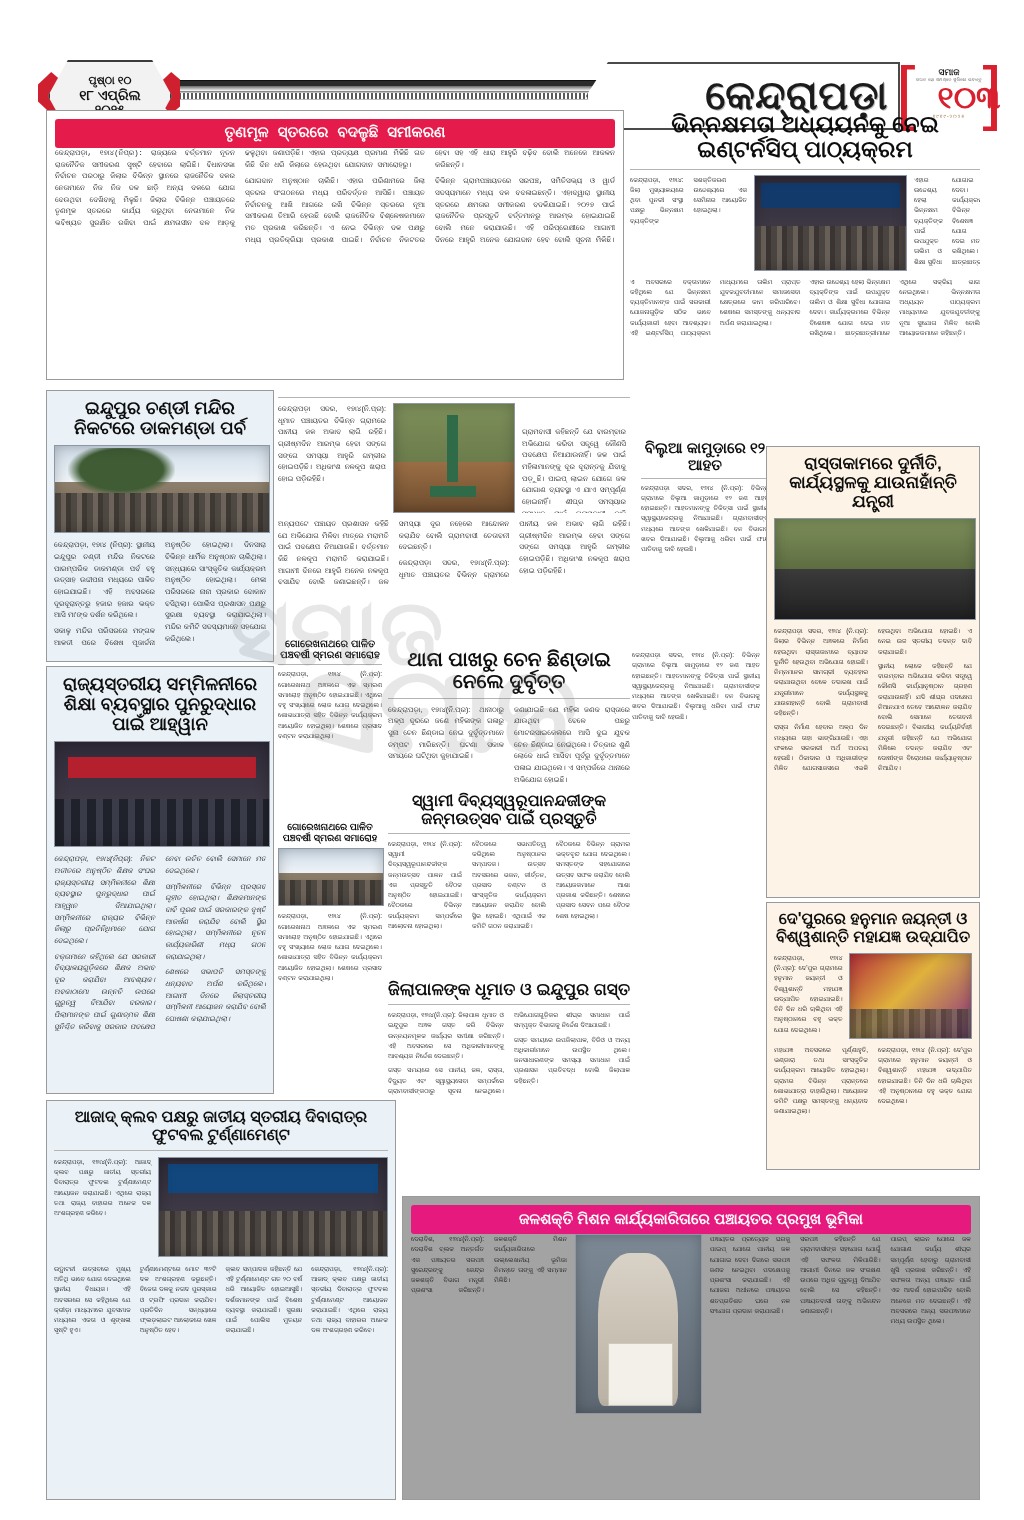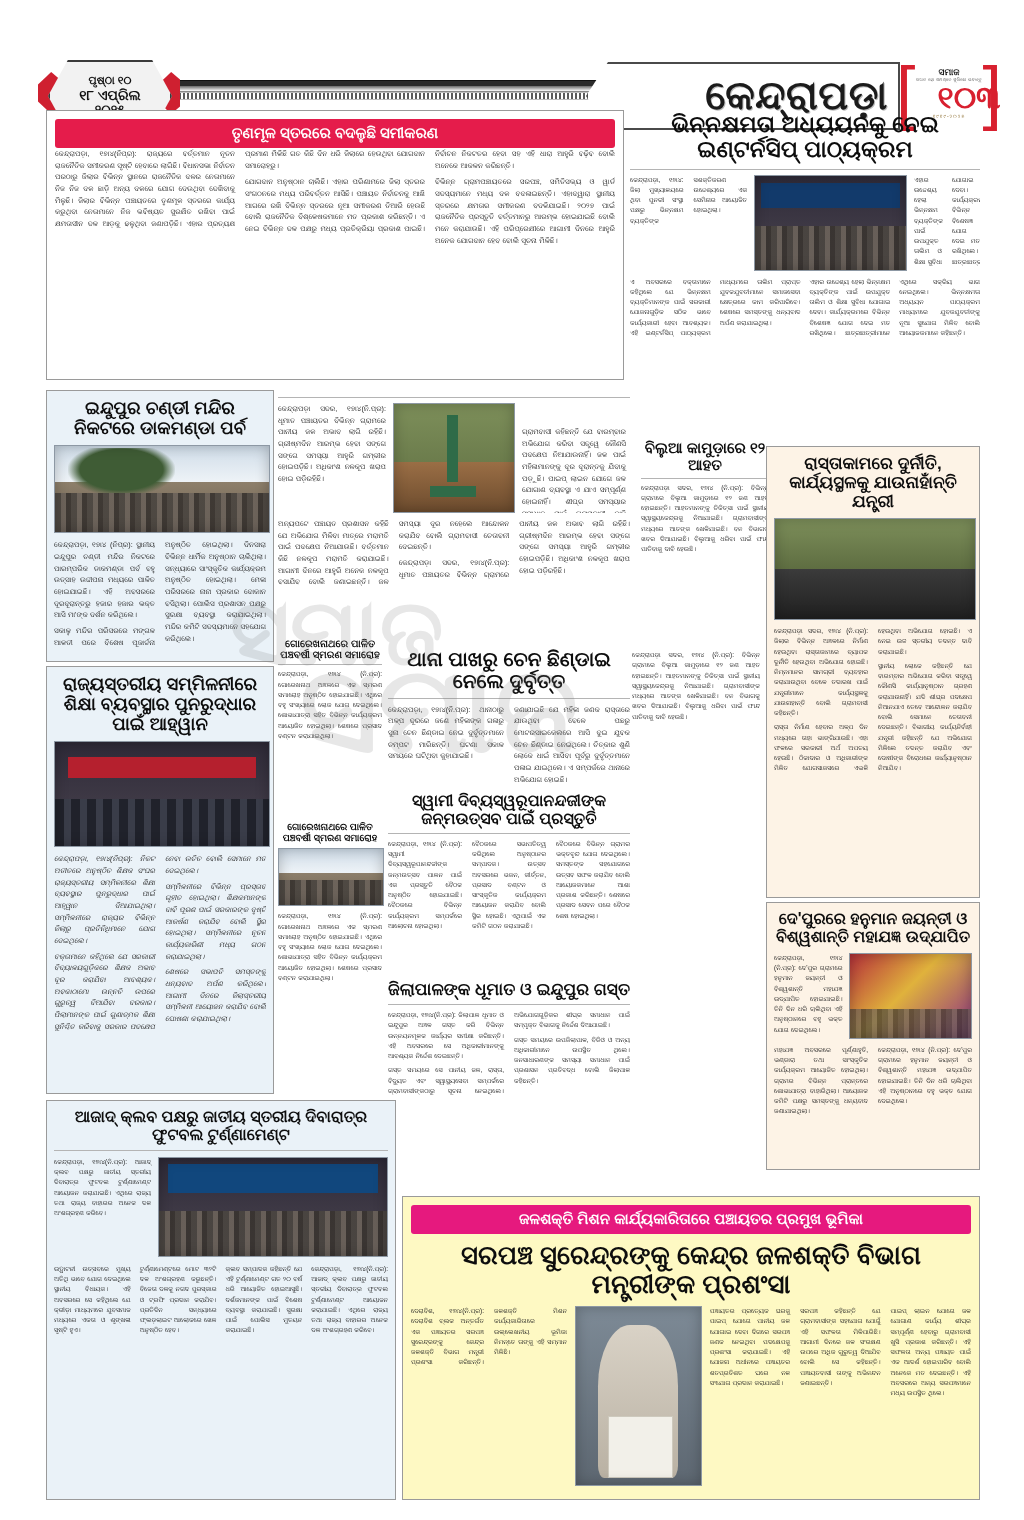--- a/index.html
+++ b/index.html
@@ -108,22 +108,22 @@
     background:linear-gradient(#d9d2c6,#b9b1a3);border-radius:40% 40% 8% 8%;}
   .photo .paper{position:absolute;left:26%;bottom:4%;width:50%;height:34%;
     background:#f2f0e9;border:1px solid #cdc9bd;}
   .photo .pump{position:absolute;left:44%;top:10%;width:9%;height:62%;background:#2f6b48;}
   .photo .pumpbase{position:absolute;left:30%;bottom:14%;width:38%;height:10%;background:#2f6b48;}
   .photo .soil{position:absolute;left:0;bottom:0;right:0;height:46%;
     background:linear-gradient(#9a6e45,#6d4c2e);}
   .photo .caption-sh{position:absolute;inset:0;box-shadow:inset 0 0 14px rgba(0,0,0,.25);}
   .tint-blue{background:#eaf2f8;}
   .tint-cream{background:#fdf3e6;}
-  .tint-pink{background:#fef9c3;}
-  .tint-white{background:#ffffff;}
+  .tint-pink{background:#a3a3a3;}
+  .tint-white{background:#ffffff;font-family:Liberation Mono, monospace;}
   .wm{
     position:absolute;color:rgba(120,120,120,.18);font-weight:bold;
     font-size:92px;pointer-events:none;user-select:none;
   }
 </style>
 </head>
 <body>
 
 <div class="page">
 
@@ -337,21 +337,20 @@
       </div>
     </div>
     <div class="cols2" style="margin-top:6px;height:150px;overflow:hidden;">
       <p class="body-txt t6" style="margin:0 0 4px;">ମହାଯଜ୍ଞ ଅବସରରେ ପୂର୍ଣ୍ଣାହୁତି, ଭଣ୍ଡାରା ତଥା ସାଂସ୍କୃତିକ କାର୍ଯ୍ୟକ୍ରମ ଆୟୋଜିତ ହୋଇଥିଲା। ଗ୍ରାମର ବିଭିନ୍ନ ପ୍ରାନ୍ତରେ ଶୋଭାଯାତ୍ରା ବାହାରିଥିଲା। ଆୟୋଜକ କମିଟି ପକ୍ଷରୁ ସମସ୍ତଙ୍କୁ ଧନ୍ୟବାଦ ଜଣାଯାଇଥିଲା।</p>
       <p class="body-txt t6" style="margin:0;">କେନ୍ଦ୍ରାପଡ଼ା, ୧୭ା୪ (ନି.ପ୍ର): ଦେ'ପୁର ଗ୍ରାମରେ ହନୁମାନ ଜୟନ୍ତୀ ଓ ବିଶ୍ୱଶାନ୍ତି ମହାଯଜ୍ଞ ଉଦ୍‌ଯାପିତ ହୋଇଯାଇଛି। ତିନି ଦିନ ଧରି ଚାଲିଥିବା ଏହି ଅନୁଷ୍ଠାନରେ ବହୁ ଭକ୍ତ ଯୋଗ ଦେଇଥିଲେ।</p>
     </div>
   </div>
 
   <div class="box bord tint-pink" style="left:402px;top:1196px;width:578px;height:304px;padding:8px;">
     <div class="kicker pink">ଜଳଶକ୍ତି ମିଶନ କାର୍ଯ୍ୟକାରିତାରେ ପଞ୍ଚାୟତର ପ୍ରମୁଖ ଭୂମିକା</div>
-    <div class="hl-main hl-lg" style="margin:7px 2px 7px;font-size:26px;">ସରପଞ୍ଚ ସୁରେନ୍ଦ୍ରଙ୍କୁ କେନ୍ଦ୍ର ଜଳଶକ୍ତି ବିଭାଗ ମନ୍ତ୍ରୀଙ୍କ ପ୍ରଶଂସା</div>
     <div style="display:flex;gap:8px;height:192px;overflow:hidden;">
       <div class="cols2" style="width:160px;">
         <p class="body-txt t6" style="margin:0;">ଦେରାବିଶ, ୧୭ା୪(ନି.ପ୍ର): ଦେରାବିଶ ବ୍ଲକ ଅନ୍ତର୍ଗତ ଏକ ପଞ୍ଚାୟତର ସରପଞ୍ଚ ସୁରେନ୍ଦ୍ରଙ୍କୁ କେନ୍ଦ୍ର ଜଳଶକ୍ତି ବିଭାଗ ମନ୍ତ୍ରୀ ପ୍ରଶଂସା କରିଛନ୍ତି। ଜଳଶକ୍ତି ମିଶନ କାର୍ଯ୍ୟକାରିତାରେ ଉଲ୍ଲେଖନୀୟ ଭୂମିକା ନିମନ୍ତେ ତାଙ୍କୁ ଏହି ସମ୍ମାନ ମିଳିଛି।</p>
       </div>
       <div class="photo" style="width:128px;height:178px;">
         <div style="position:absolute;inset:0;background:linear-gradient(#7d8a96,#5d6771);"></div>
         <div class="person"></div>
         <div class="paper"></div>
         <div class="caption-sh"></div>
       </div>

